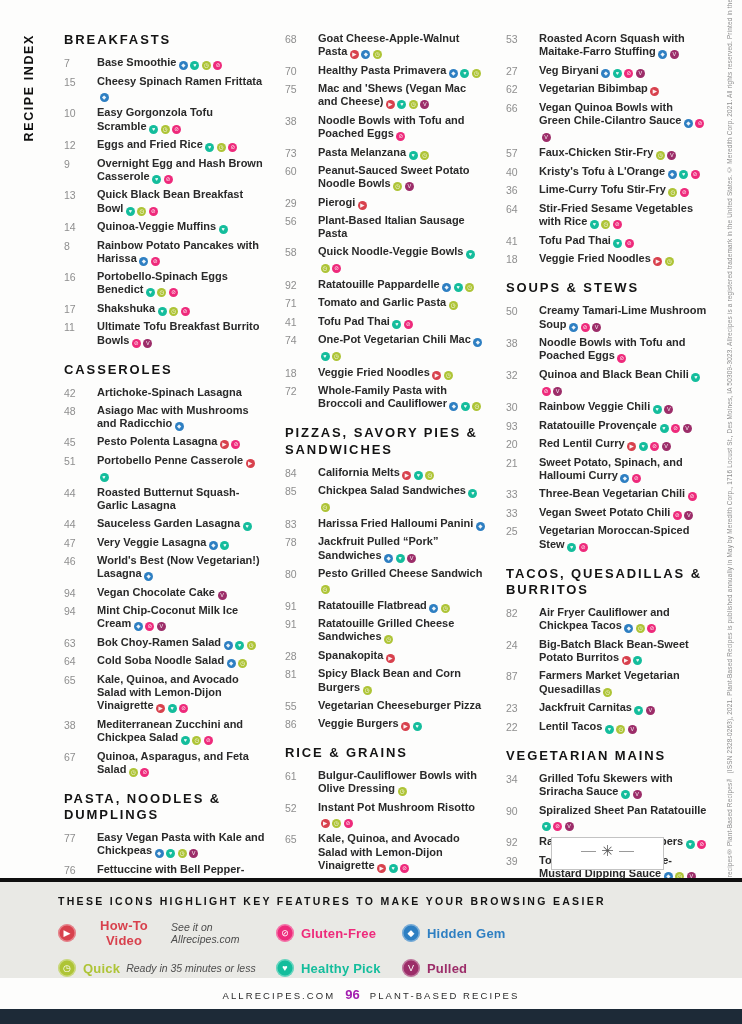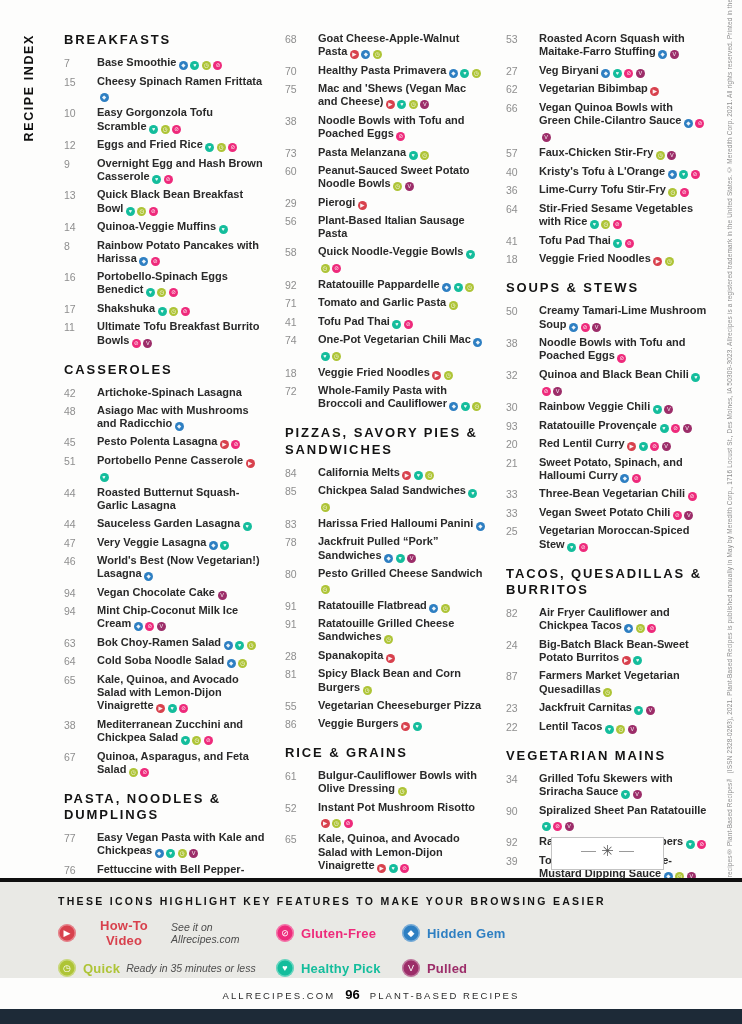--- a/index.html
+++ b/index.html
@@ -35,21 +35,21 @@
   .legend-desc{font-size:10.5px;font-style:italic;color:#4d4d4d;margin-left:6px;}
   
   .note{position:absolute;left:551px;top:837px;width:113px;background:#fff;border:1px solid #c3c3c3;
     box-sizing:border-box;padding:8px 9px 13px;text-align:center;z-index:5;}
   .note-mark{display:flex;align-items:center;justify-content:center;color:#555;font-size:15px;line-height:10px;}
   .note-mark::before,.note-mark::after{content:"";width:15px;border-top:1px solid #9a9a9a;margin:0 5px;}
   .note-text{font-size:9px;font-style:italic;color:#6b6b6b;line-height:1.42;margin-top:5px;}
   
   .footer{position:absolute;left:0;top:987px;width:742px;text-align:center;font-size:9.5px;
     letter-spacing:2.1px;color:#2b2b2b;}
-  .footer .pgnum{font-size:13px;font-weight:bold;letter-spacing:0;margin:4px 10px;color:#000000;}
+  .footer .pgnum{font-size:13px;font-weight:bold;letter-spacing:0;margin:4px 10px;color:#a21caf;}
   .navy-bar{position:absolute;left:0;bottom:0;width:742px;height:15px;background:#1d2a37;}
 </style>
 </head>
 <body>
 
 <div class="side-left">RECIPE INDEX</div>
 <div class="side-right">Allrecipes® Plant-Based Recipes™ (ISSN 2328-0263), 2021. Plant-Based Recipes is published annually in May by Meredith Corp., 1716 Locust St., Des Moines, IA 50309-3023. Allrecipes is a registered trademark in the United States. © Meredith Corp. 2021. All rights reserved. Printed in the U.S.A.</div>
 
 <div class="content">
     <div class="col">

